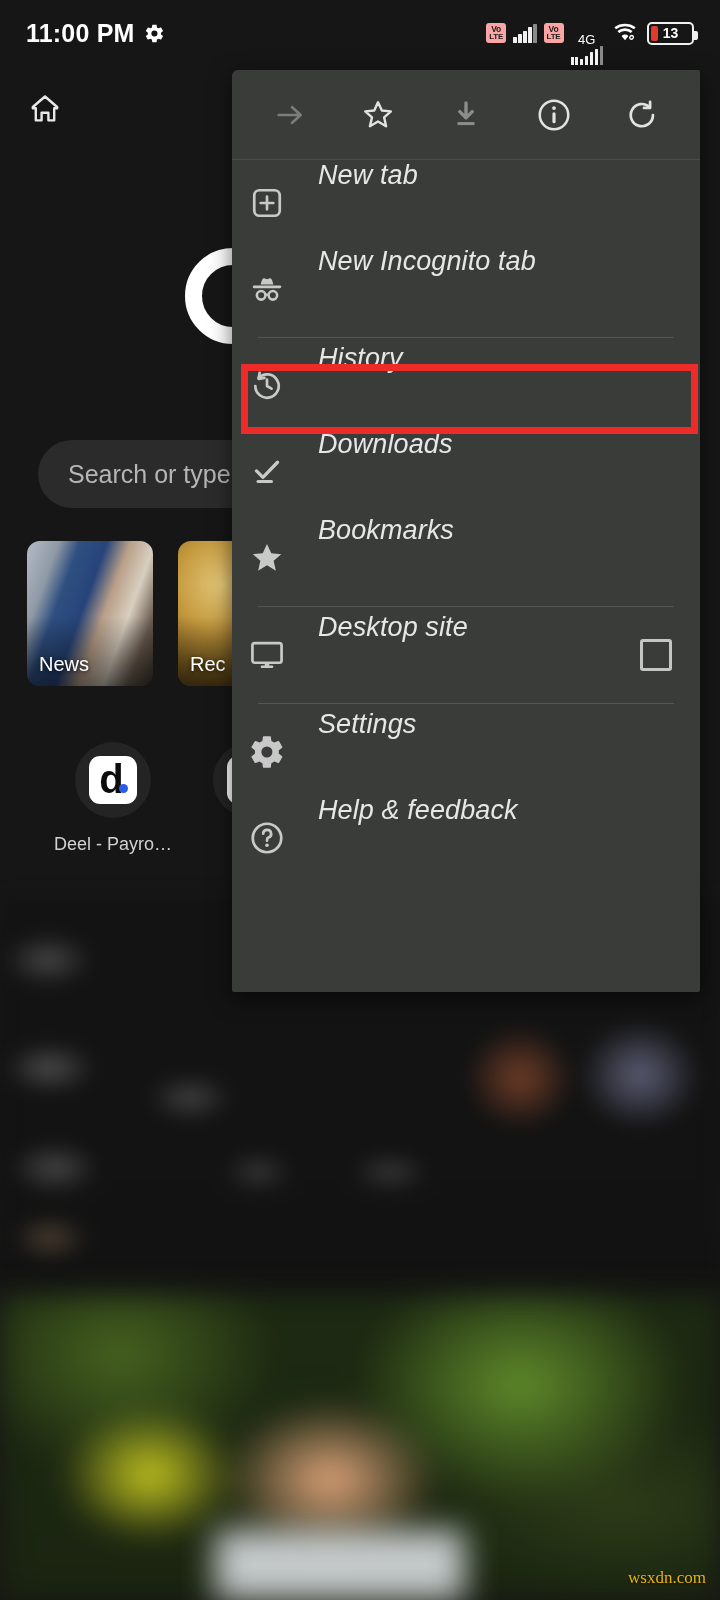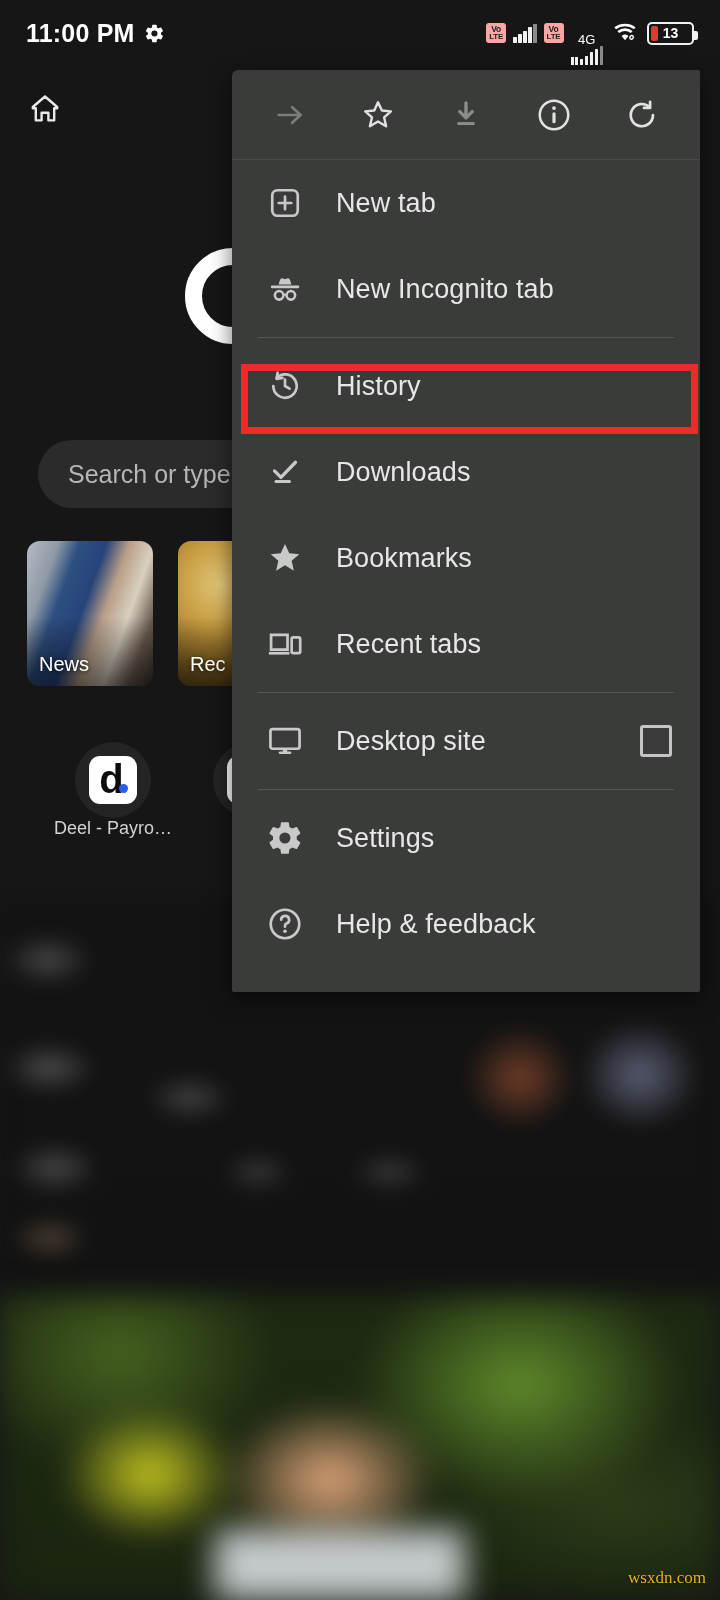--- a/index.html
+++ b/index.html
@@ -166,21 +166,21 @@
   }
   .deel-icon span {
     color:#0c0c0c; font-size:40px; font-weight:bold; line-height:1;
     letter-spacing:-1px; margin-left:-4px; margin-top:-2px;
   }
   .deel-icon:after {
     content:""; position:absolute; right:9px; bottom:11px;
     width:9px; height:9px; border-radius:50%; background:#2b5ce6;
   }
   .shortcut-label {
-    color:#d2d2d2; font-size:18px;
+    margin-top:16px; color:#d2d2d2; font-size:18px;
     white-space:nowrap; overflow:hidden; max-width:130px; text-align:center;
   }
 
   
   #menu {
     position:absolute; left:232px; top:70px; width:468px; height:922px;
     background:#3a3c3a;
     border-radius:6px 2px 2px 2px;
     box-shadow:0 6px 22px rgba(0,0,0,.55);
     z-index:30;
@@ -188,22 +188,23 @@
   }
   #menu-header {
     height:90px; display:flex; align-items:center; justify-content:space-around;
     padding:0 14px;
     border-bottom:1px solid #4a4c4a;
   }
   .hdr-btn {
     width:62px; height:62px; display:flex; align-items:center; justify-content:center;
   }
   .menu-item {
-    height:86px; display:flex; align-items:center; padding:0 0 0 26px;
+    height:86px; display:flex; padding:0 0 0 8px;
     position:relative;
+    font-style:italic;
   }
   .menu-item .mi-icon {
     width:54px; min-width:54px; display:flex; align-items:center; justify-content:center;
   }
   .menu-item .mi-label {
     margin-left:24px; color:#e7e7e7; font-size:27px; letter-spacing:.1px;
   }
   .menu-item .mi-check {
     position:absolute; right:28px; top:50%; transform:translateY(-50%);
     width:32px; height:32px; border:3px solid #c5c5c5; border-radius:3px;
@@ -416,30 +417,20 @@
 
     <div class="menu-item">
       <div class="mi-icon">
         <svg width="38" height="38" viewBox="0 0 24 24">
           <path d="M12 3.2 14.7 9l6.3.6-4.8 4.2 1.4 6.2L12 16.6 6.4 20l1.4-6.2L3 9.6 9.3 9 12 3.2z" fill="#c9c9c9"></path>
         </svg>
       </div>
       <div class="mi-label">Bookmarks</div>
     </div>
 
-    <div class="menu-item">
-      <div class="mi-icon">
-        <svg width="38" height="38" viewBox="0 0 24 24">
-          <path d="M3.2 6.2h10.4v9.4H3.2z" fill="none" stroke="#c9c9c9" stroke-width="1.7"></path>
-          <rect x="1.8" y="17" width="13" height="1.7" fill="#c9c9c9"></rect>
-          <rect x="16.2" y="7.8" width="5.4" height="10" rx="1" fill="none" stroke="#c9c9c9" stroke-width="1.7"></rect>
-        </svg>
-      </div>
-      <div class="mi-label">Recent tabs</div>
-    </div>
 
     <div class="menu-sep"></div>
 
     <div class="menu-item">
       <div class="mi-icon">
         <svg width="38" height="38" viewBox="0 0 24 24">
           <rect x="2.8" y="4.5" width="18.4" height="12.4" rx="1.4" fill="none" stroke="#c9c9c9" stroke-width="1.7"></rect>
           <rect x="10.6" y="17" width="2.8" height="2.2" fill="#c9c9c9"></rect>
           <rect x="8" y="18.6" width="8" height="1.6" rx=".8" fill="#c9c9c9"></rect>
         </svg>

